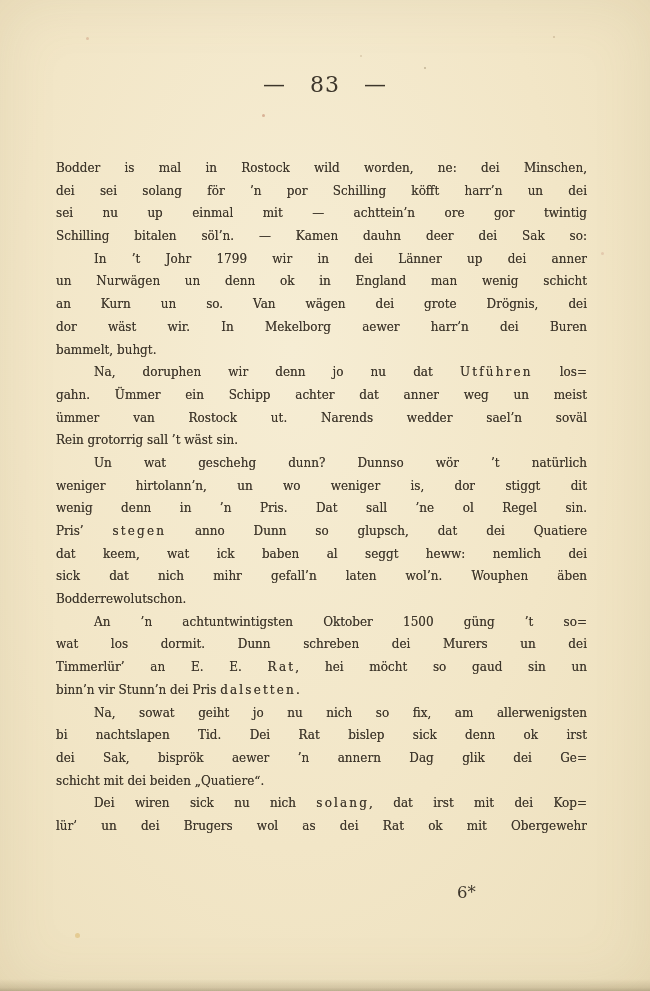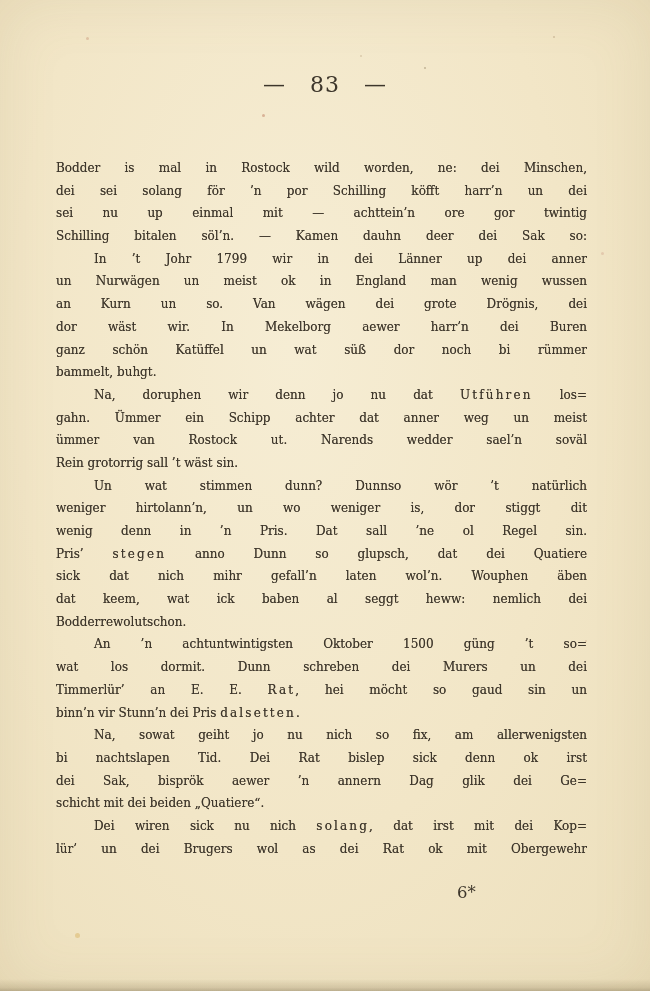--- a/index.html
+++ b/index.html
@@ -85,35 +85,34 @@
     <span>83</span>
     <span>—</span>
   </div>
 
   <div class="text-block">
       <div class="line"><span>Bodder is mal in Rostock wild worden, ne: dei Minschen,</span></div>
       <div class="line"><span>dei sei solang för ’n por Schilling köfft harr’n un dei</span></div>
       <div class="line"><span>sei nu up einmal mit — achttein’n ore gor twintig</span></div>
       <div class="line"><span>Schilling bitalen söl’n. — Kamen dauhn deer dei Sak so:</span></div>
       <div class="line indent"><span>In ’t Johr 1799 wir in dei Länner up dei anner</span></div>
-      <div class="line"><span>un Nurwägen un meist ok in England man wenig wussen</span></div>
+      <div class="line"><span>un Nurwägen un denn ok in England man wenig schicht</span></div>
       <div class="line"><span>an Kurn un so. Van wägen dei grote Drögnis, dei</span></div>
       <div class="line"><span>dor wäst wir. In Mekelborg aewer harr’n dei Buren</span></div>
-      <div class="line"><span>ganz schön Katüffel un wat süß dor noch bi rümmer</span></div>
       <div class="line last"><span>bammelt, buhgt.</span></div>
       <div class="line indent"><span>Na, doruphen wir denn jo nu dat </span><span class="sp">Utführen</span><span> los=</span></div>
       <div class="line"><span>gahn. Ümmer ein Schipp achter dat anner weg un meist</span></div>
       <div class="line"><span>ümmer van Rostock ut. Narends wedder sael’n soväl</span></div>
       <div class="line last"><span>Rein grotorrig sall ’t wäst sin.</span></div>
-      <div class="line indent"><span>Un wat stimmen dunn? Dunnso wör ’t natürlich</span></div>
+      <div class="line indent"><span>Un wat geschehg dunn? Dunnso wör ’t natürlich</span></div>
       <div class="line"><span>weniger hirtolann’n, un wo weniger is, dor stiggt dit</span></div>
       <div class="line"><span>wenig denn in ’n Pris. Dat sall ’ne ol Regel sin.</span></div>
       <div class="line"><span>Pris’ </span><span class="sp">stegen</span><span> anno Dunn so glupsch, dat dei Quatiere</span></div>
+      <div class="line"><span>dat keem, wat ick baben al seggt heww: nemlich dei</span></div>
       <div class="line"><span>sick dat nich mihr gefall’n laten wol’n. Wouphen äben</span></div>
-      <div class="line"><span>dat keem, wat ick baben al seggt heww: nemlich dei</span></div>
       <div class="line last"><span>Bodderrewolutschon.</span></div>
       <div class="line indent"><span>An ’n achtuntwintigsten Oktober 1500 güng ’t so=</span></div>
       <div class="line"><span>wat los dormit. Dunn schreben dei Murers un dei</span></div>
       <div class="line"><span>Timmerlür’ an E. E. </span><span class="sp">Rat</span><span>, hei möcht so gaud sin un</span></div>
       <div class="line last"><span>binn’n vir Stunn’n dei Pris </span><span class="sp">dalsetten</span><span>.</span></div>
       <div class="line indent"><span>Na, sowat geiht jo nu nich so fix, am allerwenigsten</span></div>
       <div class="line"><span>bi nachtslapen Tid. Dei Rat bislep sick denn ok irst</span></div>
       <div class="line"><span>dei Sak, bisprök aewer ’n annern Dag glik dei Ge=</span></div>
       <div class="line last"><span>schicht mit dei beiden „Quatiere“.</span></div>
       <div class="line indent"><span>Dei wiren sick nu nich </span><span class="sp">solang</span><span>, dat irst mit dei Kop=</span></div>

